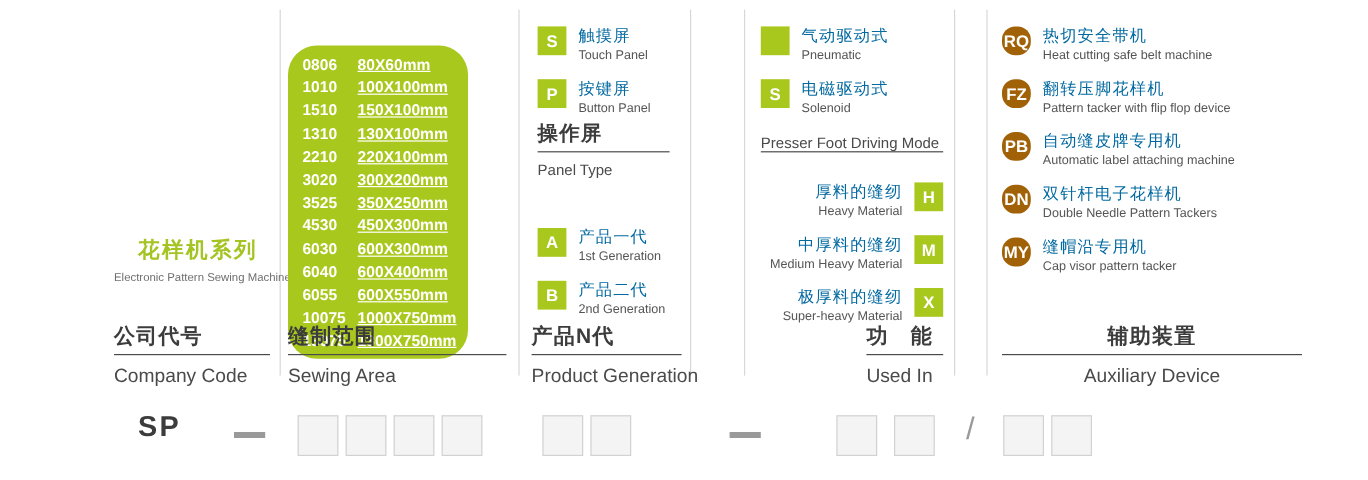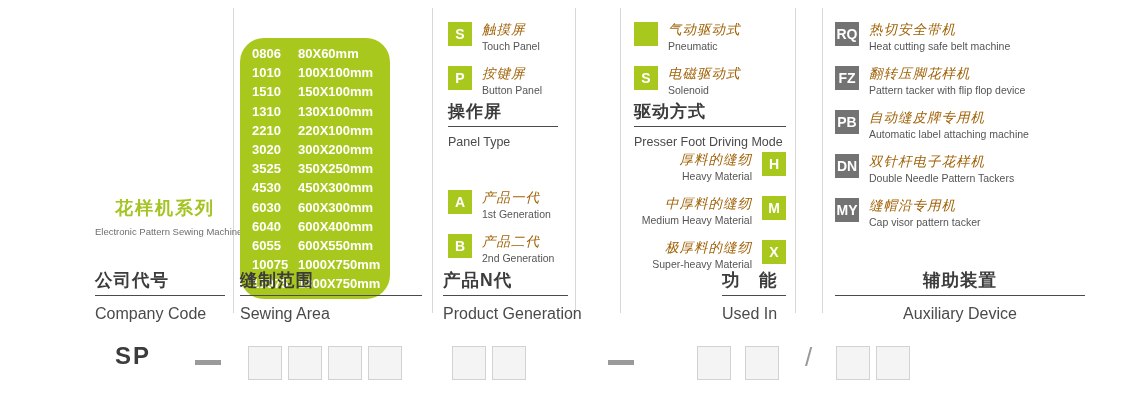--- a/index.html
+++ b/index.html
@@ -106,56 +106,57 @@
     font-size: 13px;
     font-weight: bold;
   }
   .area-code {
     width: 58px;
     padding-left: 12px;
     box-sizing: border-box;
   }
   .area-size {
     flex: 1;
+    text-decoration: underline;
   }
 
   
   .chip {
     width: 24px;
     height: 24px;
     background: #a9c81e;
     color: #ffffff;
     font-size: 14px;
     font-weight: bold;
     display: flex;
     align-items: center;
     justify-content: center;
     box-sizing: border-box;
     flex: 0 0 auto;
   }
   .chip.gray {
-    background: #737373;
+    background: #a16207;
     color: #ffffff;
+    border-radius: 11px;
   }
   .chip.blank {
     background: #a9c81e;
   }
 
   .entry {
     display: flex;
     align-items: flex-start;
     gap: 10px;
     margin-bottom: 13px;
   }
   .entry .txt .cn {
     font-size: 13.5px;
     font-weight: normal;
-    color: #a16207;
+    color: #0369a1;
     line-height: 15px;
-    font-style: italic;
   }
   .entry .txt .en {
     font-size: 10.5px;
     color: #555;
     line-height: 14px;
     margin-top: 2px;
   }
   .entry.right {
     justify-content: flex-end;
     text-align: right;
@@ -331,21 +332,20 @@
       <div class="entry">
         <div class="chip">S</div>
         <div class="txt">
           <div class="cn" style="font-weight:normal;">电磁驱动式</div>
           <div class="en">Solenoid</div>
         </div>
       </div>
     </div>
 
     <div style="position:absolute; top:100px; left:0; width:152px;">
-      <div class="cn" style="font-size:17px;">驱动方式</div>
       <div class="footline" style="left:0; top:26px; width:152px;"></div>
       <div class="en" style="margin-top:12px; font-size:12.5px;">Presser Foot Driving Mode</div>
     </div>
 
     <div style="position:absolute; top:152px; left:0; width:152px;">
       <div class="entry right">
         <div class="txt">
           <div class="cn" style="font-weight:normal;">厚料的缝纫</div>
           <div class="en">Heavy Material</div>
         </div>

